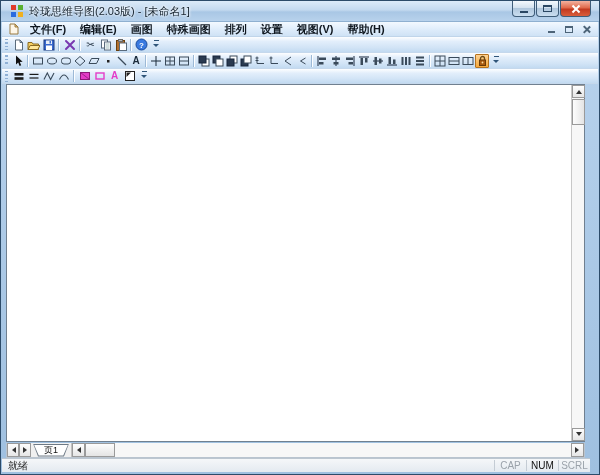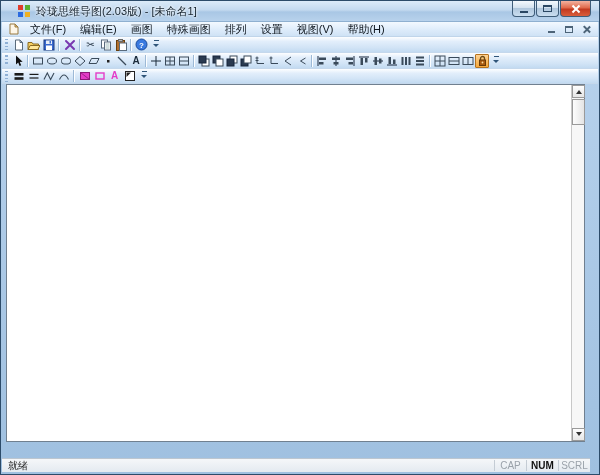--- a/index.html
+++ b/index.html
@@ -3,41 +3,41 @@
 <meta charset="utf-8">
 <style>
   * { margin:0; padding:0; box-sizing:border-box; }
   html,body { width:600px; height:475px; overflow:hidden;
     font-family:"Liberation Sans","DejaVu Sans",sans-serif; }
   .window{ position:relative; width:600px; height:475px;
     background:linear-gradient(#bad4ee,#9fc0e0);
     border:1px solid #2c4b69; }
   
   .titlebar{ position:absolute; top:0; left:0; right:0; height:21px;
-    display:flex; align-items:center; padding-left:16px;
+    display:flex; align-items:center; padding-left:9px;
     background:linear-gradient(#dcebf9 0%,#c3d9ef 45%,#a9c7e5 55%,#b8d2ec 100%);
     border-bottom:1px solid #8fb0d0; }
   .title-text{ margin-left:5px; font-size:11px; color:#15232f; text-shadow:0 0 3px #fff,0 0 3px #fff; white-space:nowrap; }
   .win-buttons{ position:absolute; top:0; right:8px; display:flex; gap:1px; }
   .win-btn{ width:23px; height:16px; border:1px solid #3f5d79; border-top:none;
     border-radius:0 0 4px 4px; display:flex; align-items:center; justify-content:center;
     background:linear-gradient(#f4f9fd,#d4e2ef 45%,#b0c7dd 50%,#cadef0 100%); }
   .win-btn.close{ width:31px;
     background:linear-gradient(#f3b19f,#e06a4c 45%,#c23a20 55%,#d95e3c 100%); }
   .glyph-min{ width:8px; height:2px; background:#2a4763; margin-top:6px; }
   .glyph-max{ width:9px; height:7px; border:1px solid #2a4763; border-top-width:2px; background:transparent; }
   .glyph-close{ position:relative; width:10px; height:10px; }
   .glyph-close::before,.glyph-close::after{ content:""; position:absolute; left:4px; top:0;
     width:2px; height:10px; background:#fff; }
   .glyph-close::before{ transform:rotate(45deg);} .glyph-close::after{ transform:rotate(-45deg);}
   
   .menubar{ position:absolute; top:21px; left:1px; right:1px; height:15px;
     display:flex; align-items:center; padding:0 3px;
     background:linear-gradient(#f3f9ff,#dcebfa 60%,#cfe2f5);
-    border-bottom:1px solid #c0d5ea; }
+    border-bottom:1px solid #c0d5ea;font-weight:bold; }
   .mdi-icon{ margin:0 3px; }
   .menu-item{ padding:1px 7px; font-size:11px; color:#101820; cursor:default; }
   .mdi-controls{ position:absolute; right:4px; top:1px; display:flex; gap:4px; align-items:center; }
   .mdi-btn{ width:14px; height:12px; display:flex; align-items:center; justify-content:center; }
   .mdi-min{ width:7px; height:2px; background:#4d6478; margin-top:6px; }
   .mdi-rest{ width:8px; height:7px; border:1px solid #4d6478; border-top-width:2px; }
   .mdi-x{ position:relative; width:8px; height:8px; }
   .mdi-x::before,.mdi-x::after{ content:""; position:absolute; left:3px; top:0; width:1.5px; height:9px; background:#4d6478; }
   .mdi-x::before{ transform:rotate(45deg);} .mdi-x::after{ transform:rotate(-45deg);}
   
@@ -86,21 +86,21 @@
     display:flex; align-items:center; justify-content:center; font-size:9px; color:#111; }
   .hscroll{ flex:1; display:flex; align-items:stretch; background:#f7f7f7; border-left:1px solid #c0c0c0; }
   .hthumb{ width:30px; background:linear-gradient(#fdfdfd,#e4e4e4); border:1px solid #9a9a9a; }
   .hspacer{ flex:1; }
   
   .statusbar{ position:absolute; top:457px; left:1px; right:9px; height:14px;
     background:linear-gradient(#f5f7f9,#e4eaf0); border-top:1px solid #bcc6d0;
     display:flex; align-items:center; font-size:10px; color:#1a1a1a; }
   .status-ready{ padding-left:6px; flex:1; }
   .status-ind{ width:32px; text-align:center; border-left:1px solid #c4ccd4; color:#9aa2aa; }
-  .status-ind.active{ color:#111; font-weight:bold; }
+  .status-ind.active{ color:#111; font-weight:normal; }
   svg{ display:block; }
 </style>
 </head>
 <body>
 
 <div class="window">
 
   <div class="titlebar">
     <svg width="14" height="14" viewBox="0 0 14 14">
       <rect x="1" y="1" width="5" height="5" fill="#e03c2c"></rect>
@@ -466,20 +466,41 @@
           <div class="tri-up"></div>
         </div>
       <div class="vthumb"></div>
       <div class="vspacer"></div>
       <div class="sbtn">
           <div class="tri-down"></div>
         </div>
     </div>
   </div>
 
+  <div class="tabrow">
+    <div class="navbtn">
+        <div class="tri-left"></div>
+      </div>
+    <div class="navbtn">
+        <div class="tri-right"></div>
+      </div>
+    <div class="sheet-tab-outer">
+      <div class="sheet-tab">页1</div>
+    </div>
+    <div class="hscroll">
+      <div class="sbtn" style="height:100%;">
+          <div class="tri-left"></div>
+        </div>
+      <div class="hthumb"></div>
+      <div class="hspacer"></div>
+      <div class="sbtn" style="height:100%;">
+          <div class="tri-right"></div>
+        </div>
+    </div>
+  </div>
 
   <div class="statusbar">
     <span class="status-ready">就绪</span>
     <span class="status-ind">CAP</span>
     <span class="status-ind active">NUM</span>
     <span class="status-ind">SCRL</span>
   </div>
 
 </div>
 

